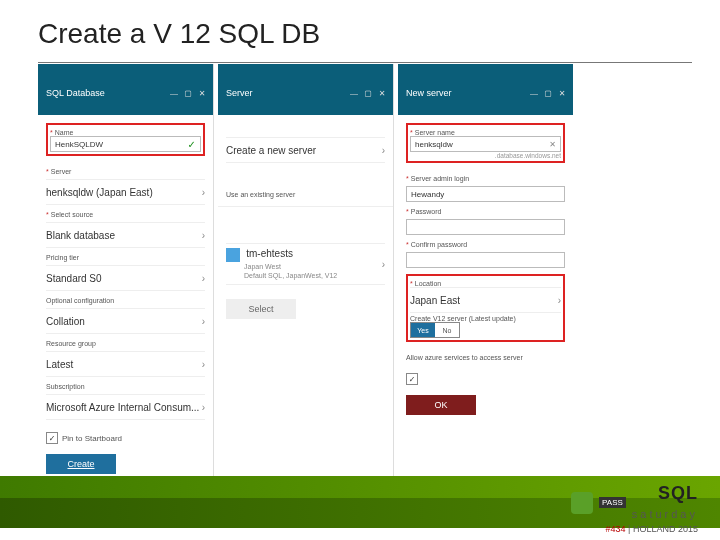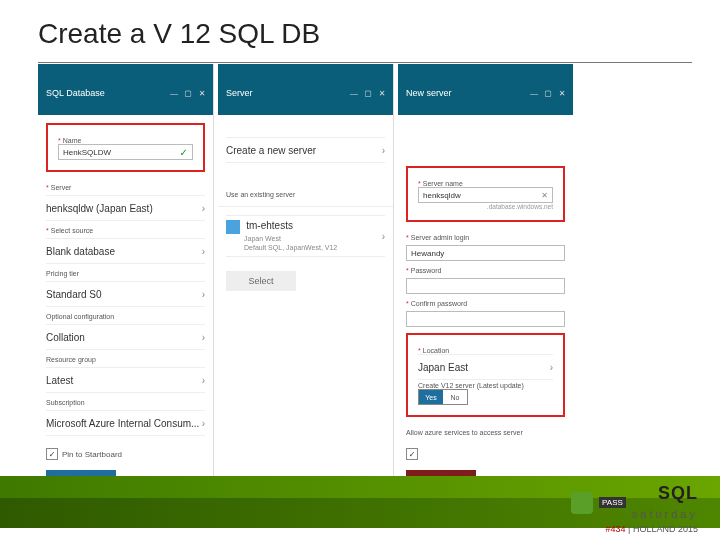--- a/index.html
+++ b/index.html
@@ -1,34 +1,34 @@
 <!DOCTYPE html>
 <html><head>
 <meta charset="utf-8">
 <style>
   html,body{margin:0;padding:0;font-family:"Segoe UI",Arial,sans-serif;background:#fff;color:#333;}
   .stage{width:720px;height:540px;position:relative;overflow:hidden;}
   .slide-title{font-size:28px;font-weight:400;padding:18px 0 4px 38px;color:#222;}
   .title-rule{position:absolute;left:38px;right:28px;top:62px;border-bottom:1px solid #777;}
   .blades{display:flex;gap:4px;padding:10px 0 0 38px;}
   .blade{width:175px;background:#fff;display:flex;flex-direction:column;font-size:8px;color:#555;border-right:1px solid #ddd;}
-  .blade:last-child{border-right:none;justify-content:space-between;}
+  .blade:last-child{border-right:none;}
   .bhead{background:#0b5e79;color:#fff;height:34px;display:flex;align-items:flex-end;justify-content:space-between;padding:0 6px 17px 8px;font-size:9px;}
   .bhead .t{flex:1;}
   .winctl{display:flex;gap:4px;align-items:center;color:#ddd;font-size:8px;}
   .winctl span{display:inline-block;width:10px;text-align:center;}
   .bbody{padding:6px 8px 8px 8px;display:flex;flex-direction:column;gap:4px;}
   .lbl{font-size:7px;color:#555;margin-top:2px;}
   .req::before{content:"*";color:#c33;margin-right:2px;}
   .fld{border:1px solid #bbb;height:14px;display:flex;align-items:center;padding:0 4px;font-size:8px;background:#fff;color:#333;justify-content:space-between;}
   .navrow{border-top:1px solid #eee;border-bottom:1px solid #eee;padding:3px 0;display:flex;align-items:center;justify-content:space-between;height:18px;}
   .navrow .v{font-size:10px;color:#333;}
   .navrow .sub{font-size:7px;color:#888;}
   .chev{color:#888;font-size:10px;}
-  .redbox{border:2px solid #d22;padding:10px;margin:2px 0 6px 0;}
+  .redbox{border:2px solid #d22;padding:2px;margin:2px 0 6px 0;}
   .check{color:#1a8f1a;font-size:10px;}
   .btn{height:20px;display:flex;align-items:center;justify-content:center;font-size:9px;margin-top:6px;}
   .btn.primary{background:#1f6f9e;color:#fff;width:70px;text-decoration:underline;}
   .btn.secondary{background:#eee;color:#666;width:70px;}
   .btn.ok{background:#7f1d1d;color:#fff;width:70px;}
   .pin{font-size:8px;margin-top:8px;display:flex;align-items:center;gap:4px;}
   .toggle{width:48px;height:14px;border:1px solid #888;display:flex;font-size:7px;}
   .toggle .on{background:#1f6f9e;color:#fff;flex:1;display:flex;align-items:center;justify-content:center;}
   .toggle .off{flex:1;display:flex;align-items:center;justify-content:center;background:#fff;color:#555;}
   .srvicon{width:14px;height:14px;background:#4aa3df;display:inline-block;margin-right:4px;vertical-align:middle;}
@@ -128,21 +128,21 @@
       </span>
     </div>
     <div class="bbody">
       <div class="navrow" style="margin-top:16px;">
         <span class="v">Create a new server</span>
         <span class="chev">›</span>
       </div>
       <div style="height:18px;"></div>
       <div class="lbl">Use an existing server</div>
       <div class="divv"></div>
-      <div class="navrow" style="height:34px;">
+      <div class="navrow" style="height:34px;margin-top:28px;">
         <div>
           <span class="srvicon"></span>
           <span class="v">tm-ehtests</span><br>
           <span class="sub" style="margin-left:18px;">Japan West</span><br>
           <span class="sub" style="margin-left:18px;">Default SQL, JapanWest, V12</span>
         </div>
         <span class="chev">›</span>
       </div>
       <div style="flex:1;height:110px;"></div>
       <div class="btn secondary">Select</div>

